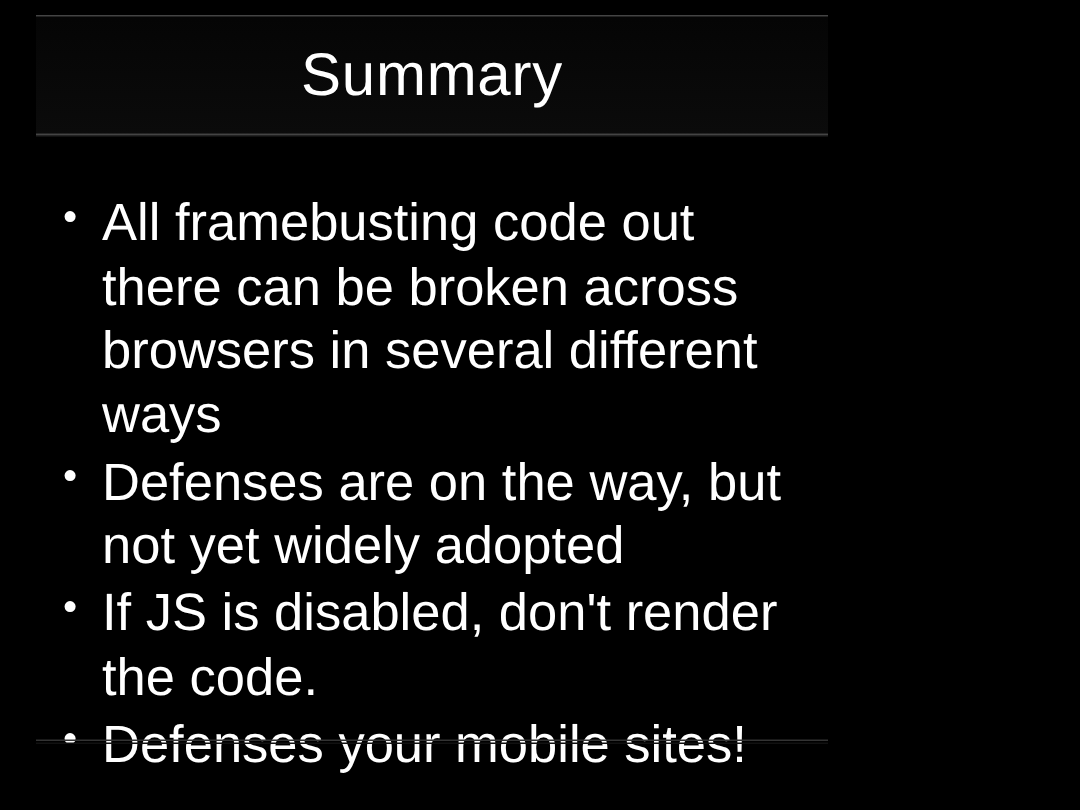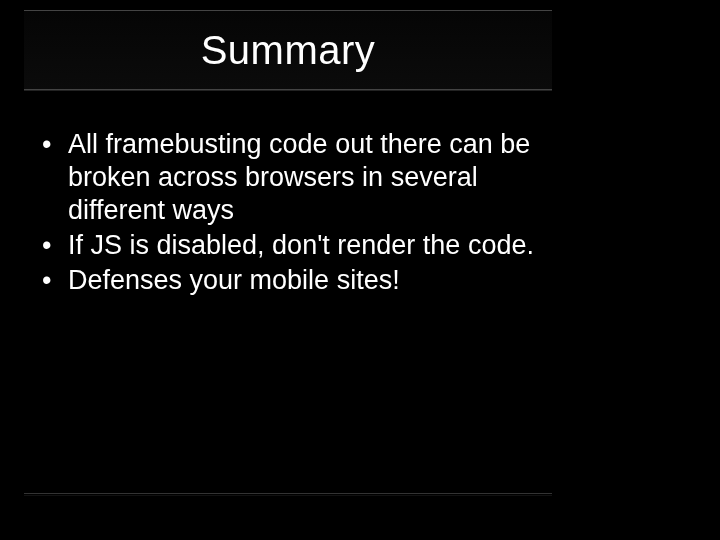--- a/index.html
+++ b/index.html
@@ -51,21 +51,21 @@
       top: 128px;
     }
     .bullets {
       list-style: none;
       margin: 0;
       padding: 0;
     }
     .bullets li {
       position: relative;
       padding-left: 28px;
-      font-size: 27px;
+      font-size: 35px;
       line-height: 1.22;
       margin-bottom: 2px;
       font-weight: 400;
     }
     .bullets li::before {
       content: "•";
       position: absolute;
       left: 2px;
       top: 0;
       font-size: 27px;
@@ -90,18 +90,19 @@
 </head>
 <body>
 
 <div class="slide">
   <div class="title-band">
     <div class="title-text">Summary</div>
   </div>
   <div class="body">
     <ul class="bullets">
       <li>All framebusting code out there can be broken across browsers in several different ways</li>
+      <li>Defenses are on the way, but not yet widely adopted</li>
       <li>If JS is disabled, don't render the code.</li>
       <li>Defenses your mobile sites!</li>
     </ul>
   </div>
   <div class="bottom-rule"></div>
 </div>
 
 </body></html>

